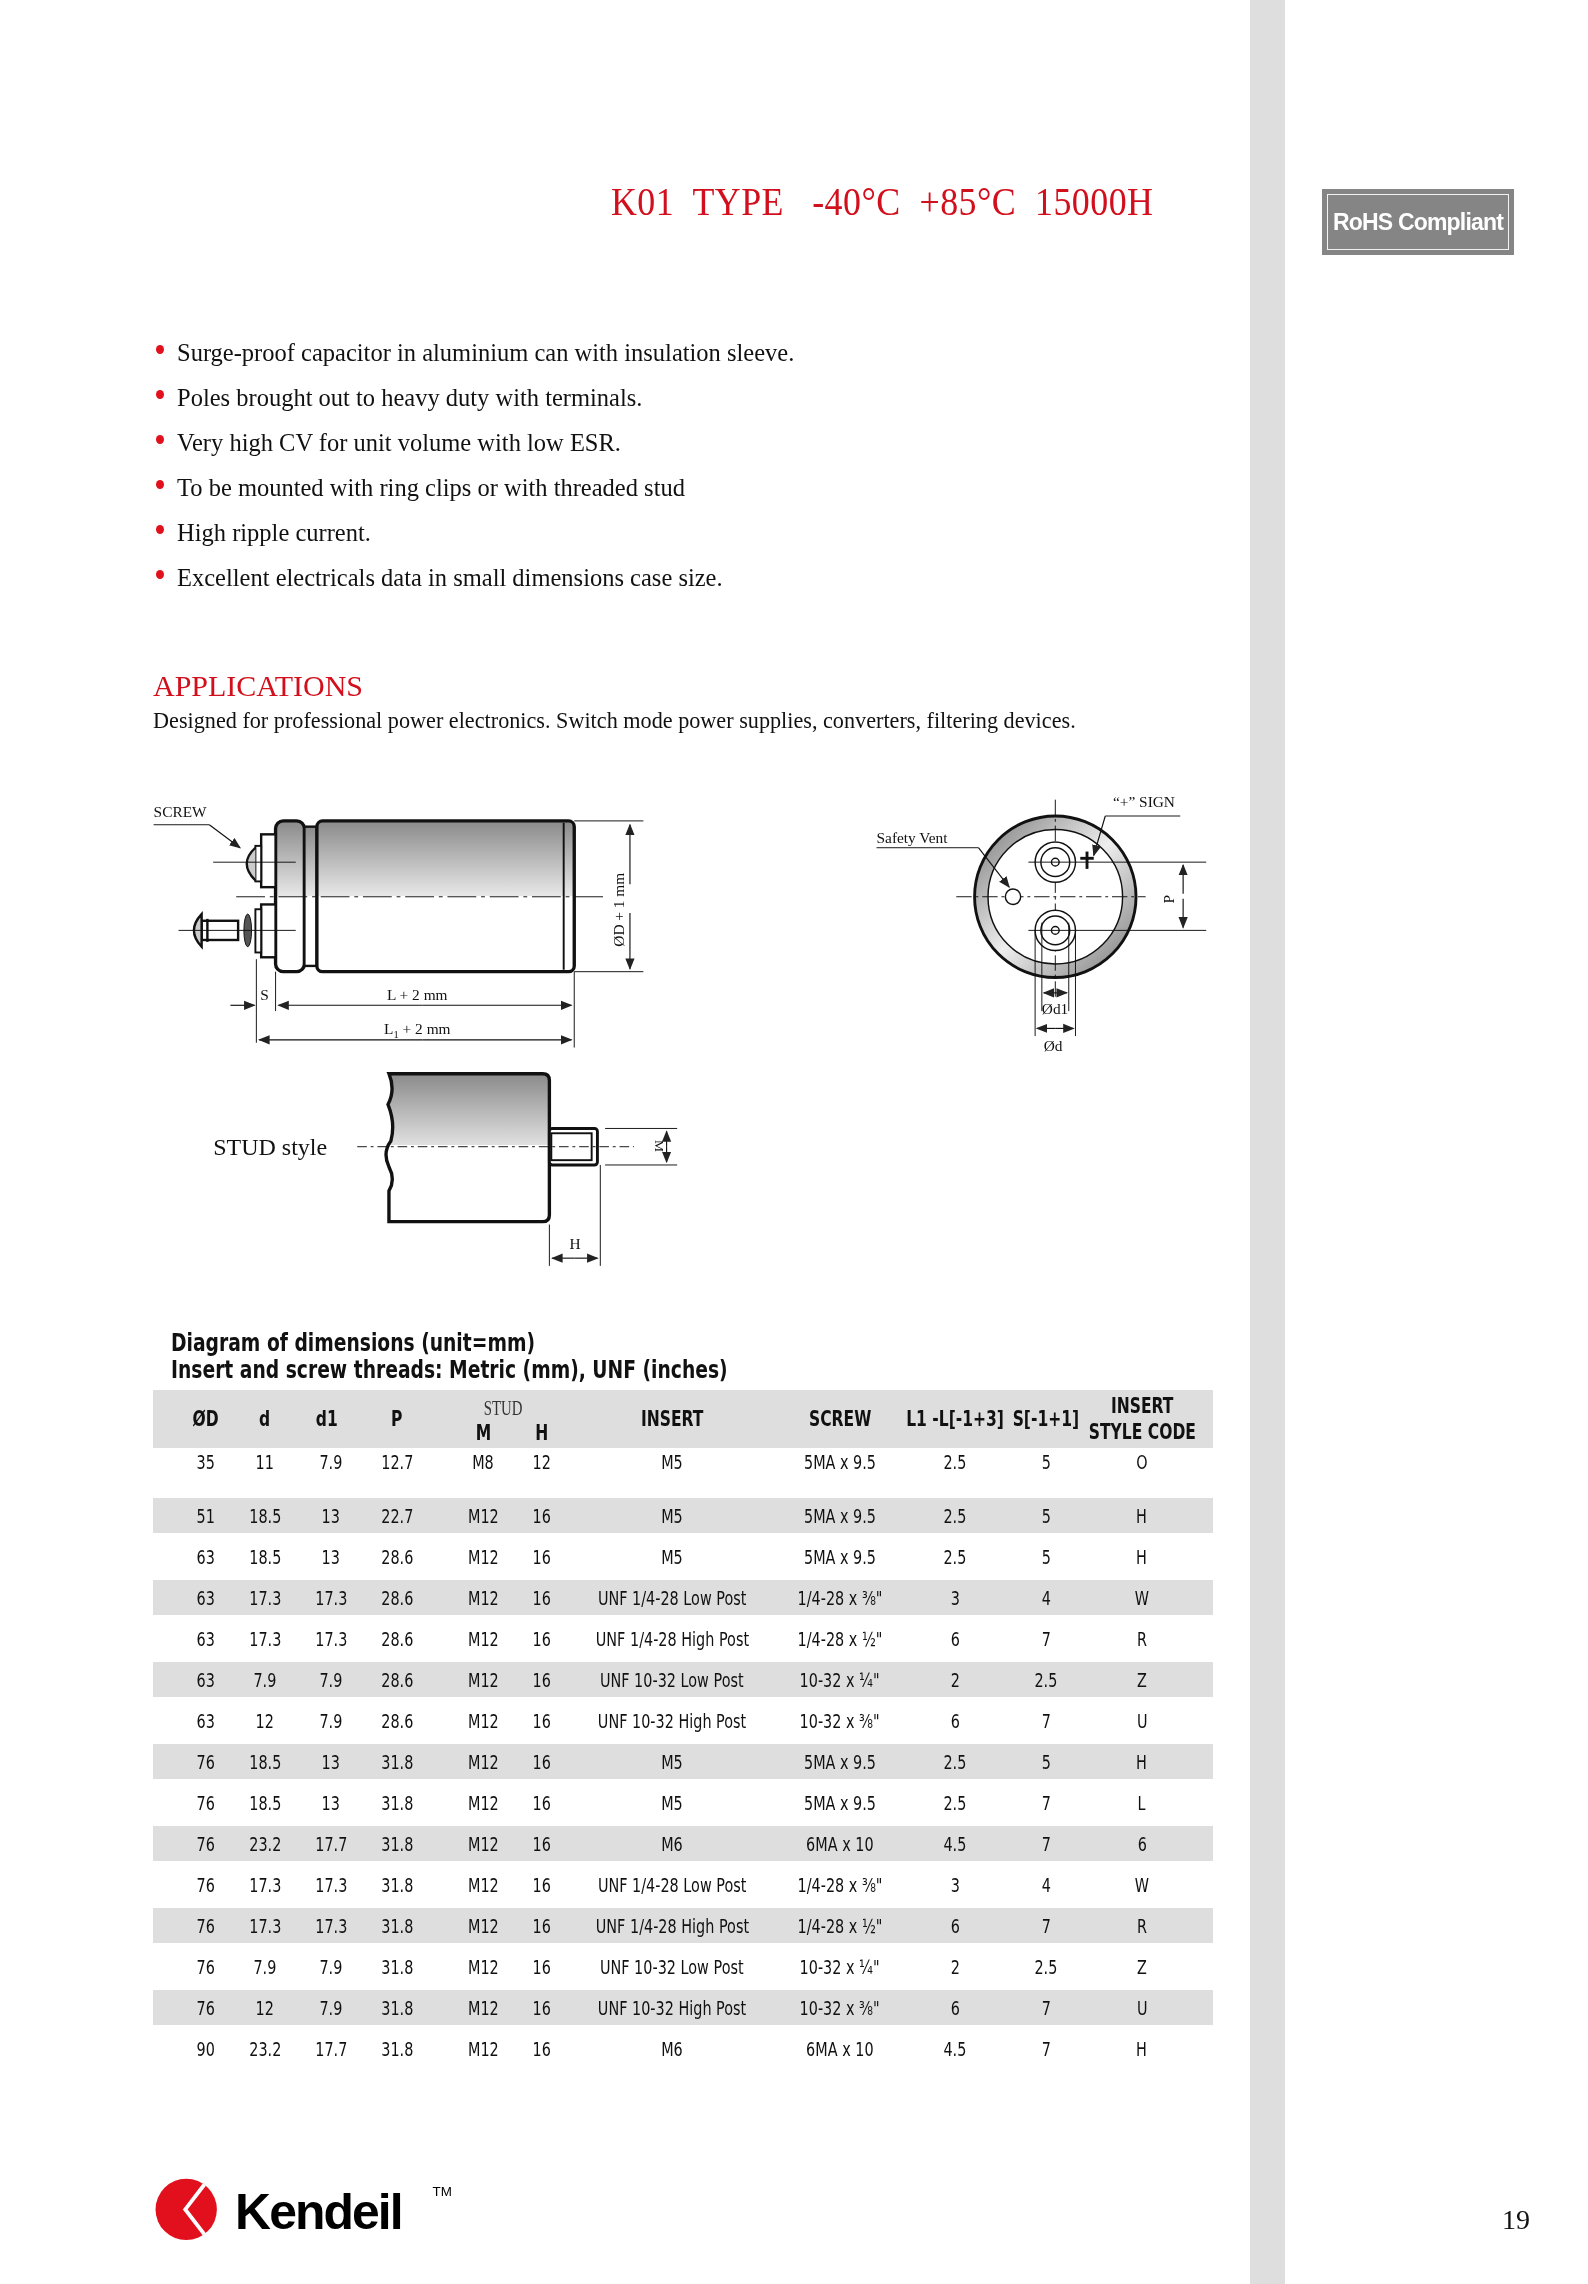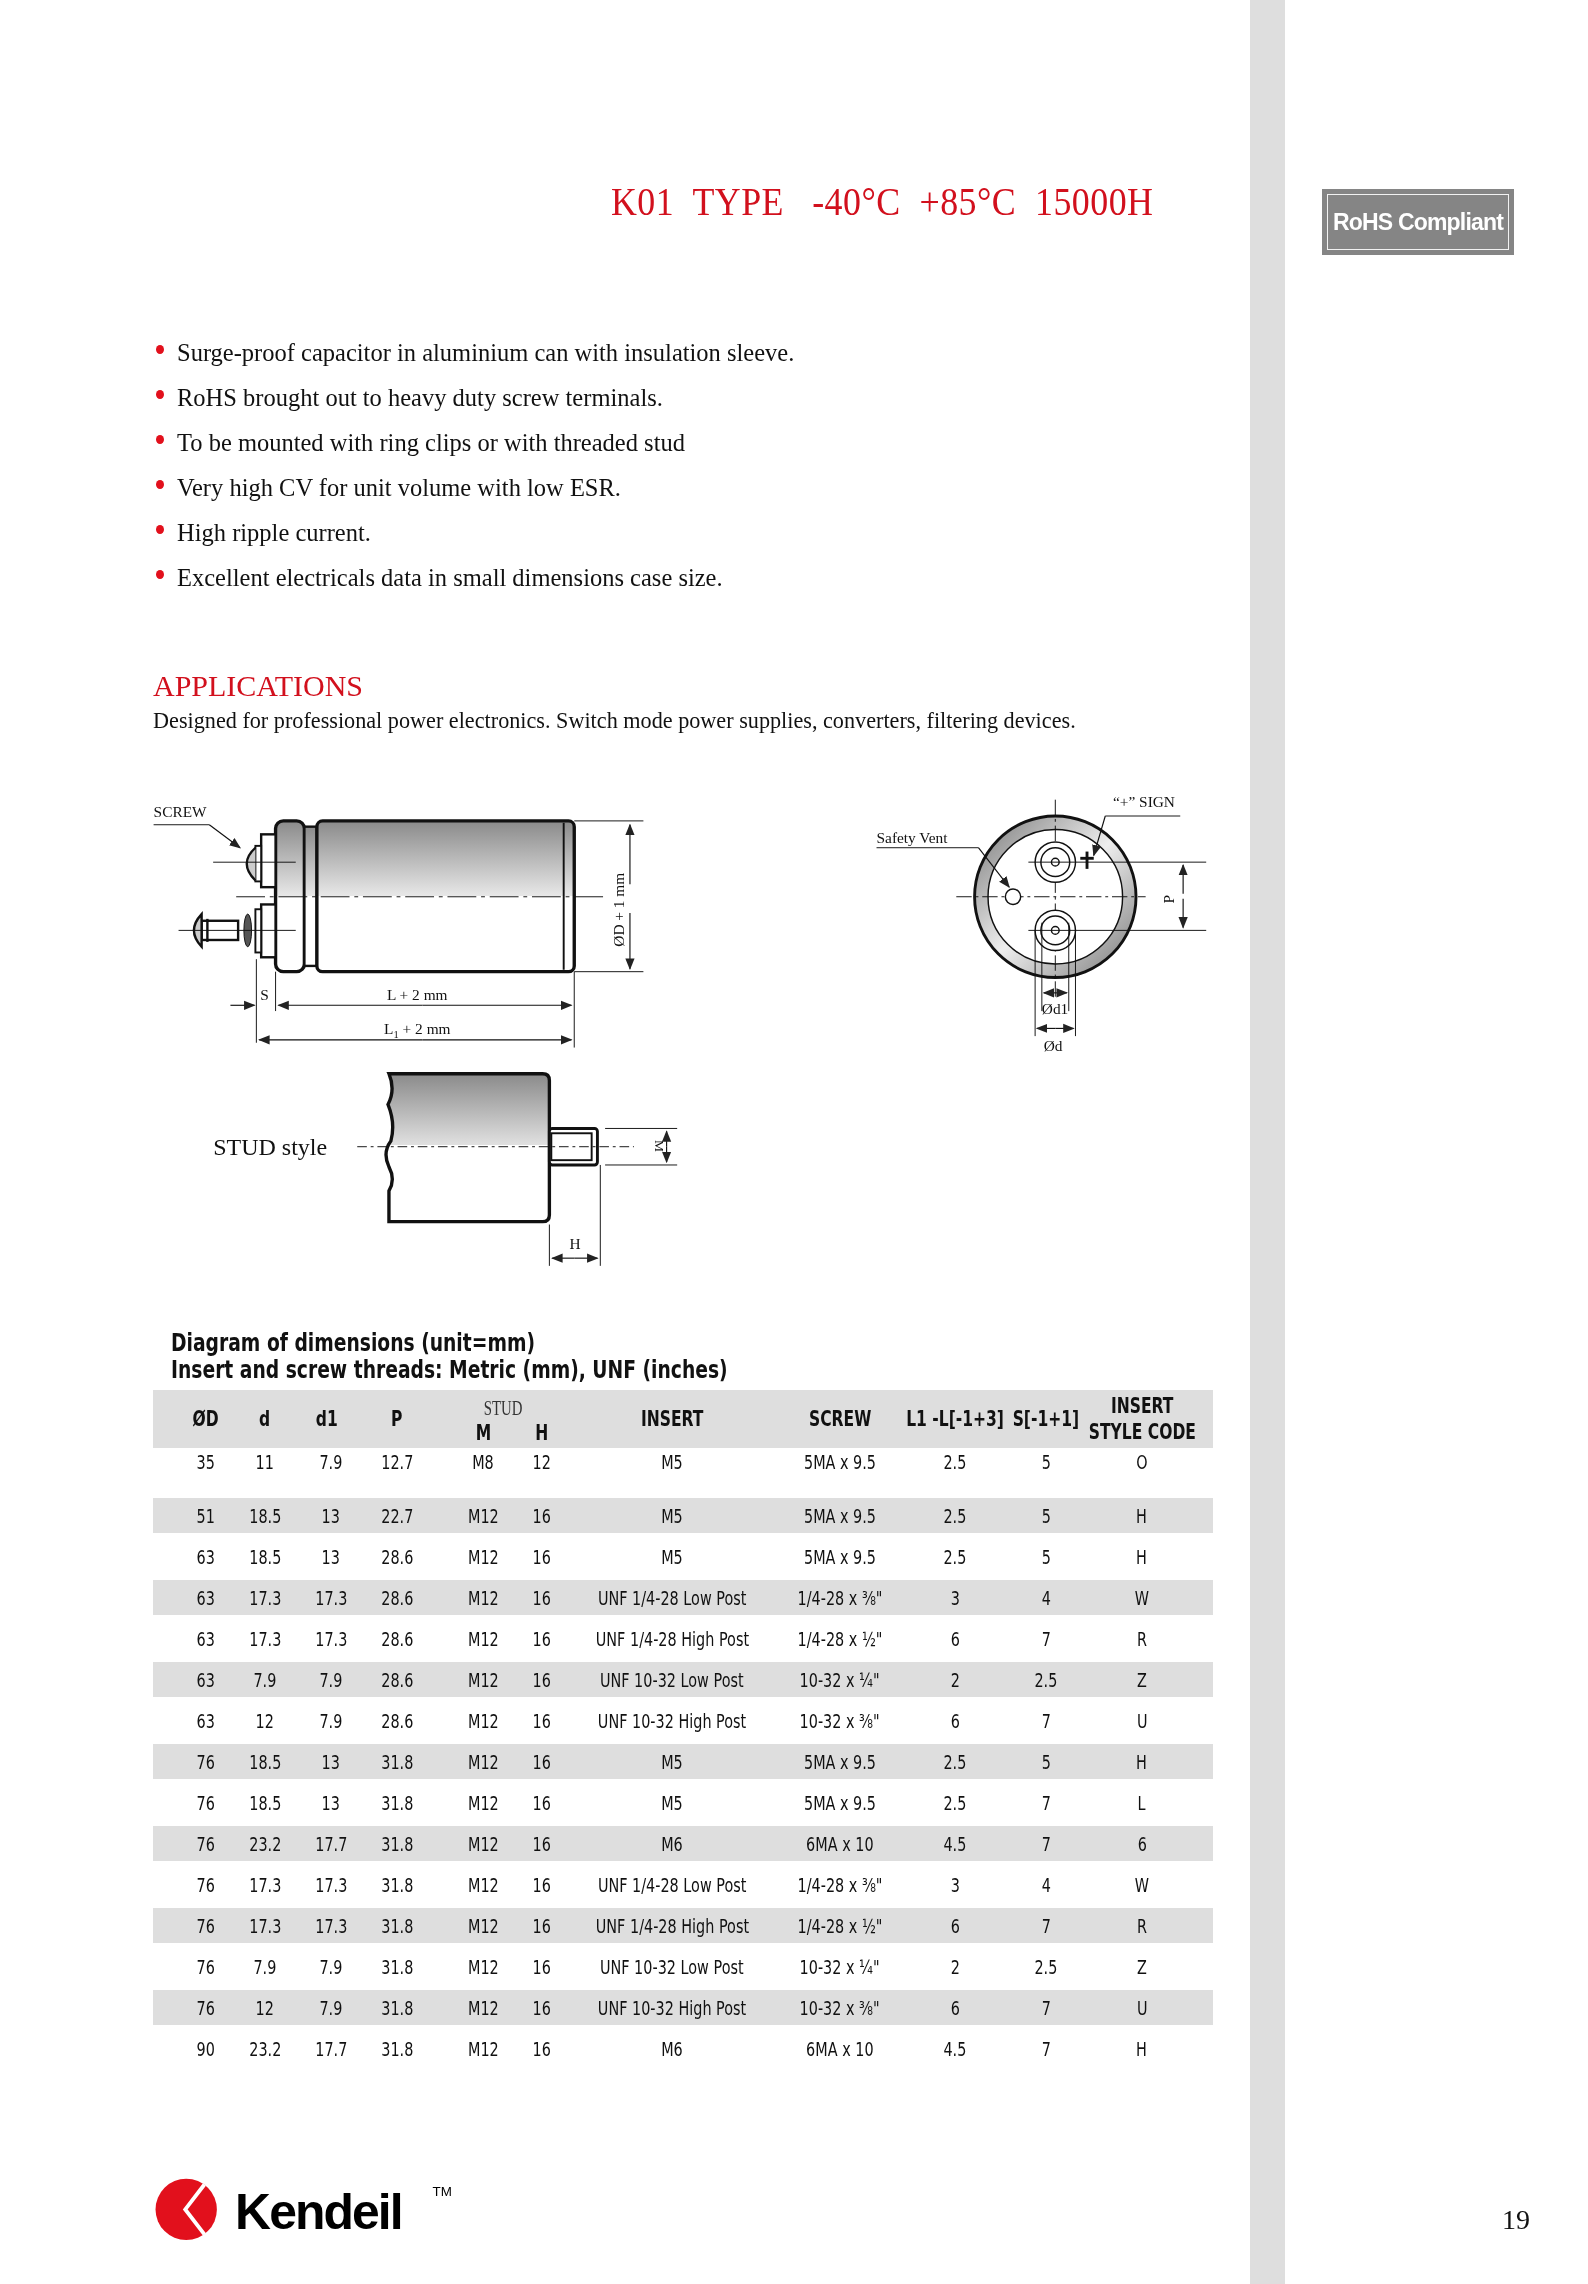--- a/index.html
+++ b/index.html
@@ -34,23 +34,23 @@
 <div class="abs stripe"></div>
 
 <div class="abs title">K01  TYPE   -40°C  +85°C  15000H</div>
 
 <div class="abs rohs">
   <div class="rohs-inner">RoHS Compliant</div>
 </div>
 
 <ul class="abs features">
   <li><span class="dot"></span><span>Surge-proof capacitor in aluminium can with insulation sleeve.</span></li>
-  <li><span class="dot"></span><span>RoHS brought out to heavy duty screw terminals.</span></li>
+  <li><span class="dot"></span><span>Poles brought out to heavy duty with terminals.</span></li>
+  <li><span class="dot"></span><span>Very high CV for unit volume with low ESR.</span></li>
   <li><span class="dot"></span><span>To be mounted with ring clips or with threaded stud</span></li>
-  <li><span class="dot"></span><span>Very high CV for unit volume with low ESR.</span></li>
   <li><span class="dot"></span><span>High ripple current.</span></li>
   <li><span class="dot"></span><span>Excellent electricals data in small dimensions case size.</span></li>
 </ul>
 
 <div class="abs app-title">APPLICATIONS</div>
 <div class="abs app-desc">Designed for professional power electronics. Switch mode power supplies, converters, filtering devices.</div>
 
 <svg class="abs diag" style="left:144px;top:788px;" width="509" height="279" viewBox="0 0 530 290">
   <defs>
     <linearGradient id="canGrad" x1="0" y1="0" x2="0" y2="1">

